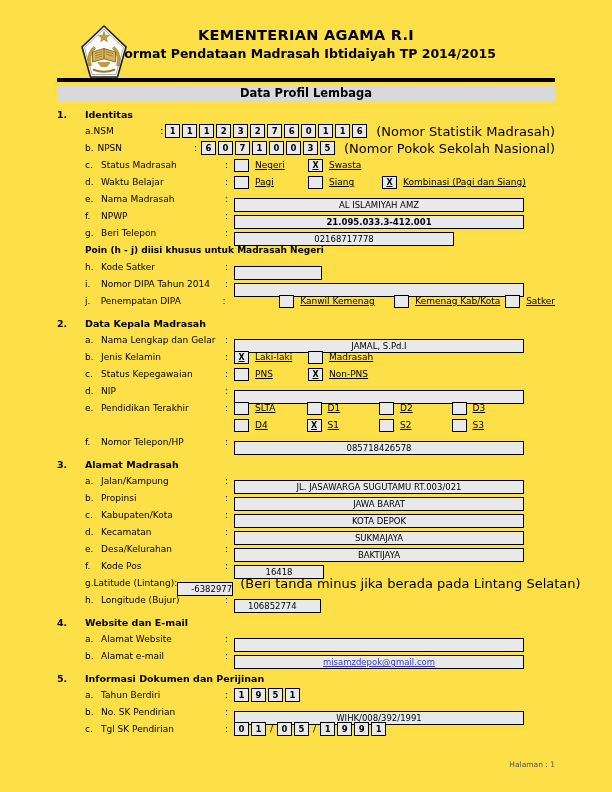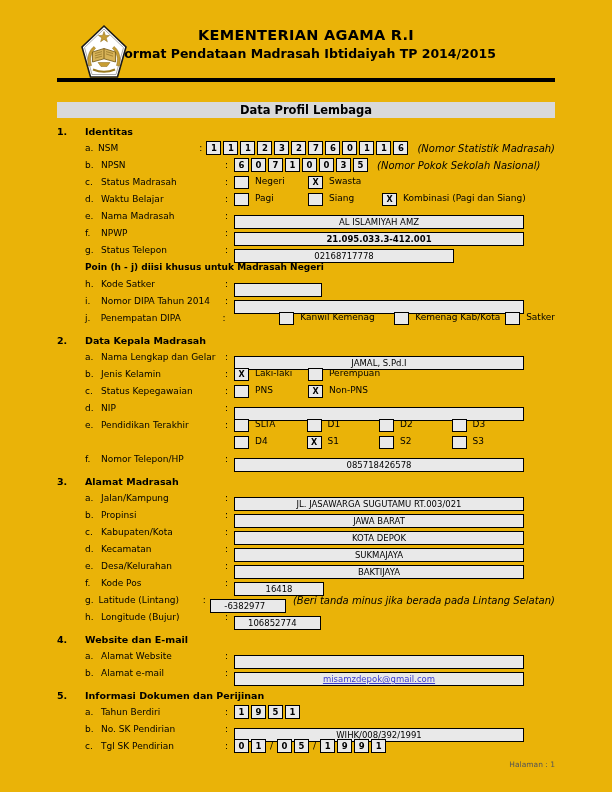--- a/index.html
+++ b/index.html
@@ -1,30 +1,30 @@
 <!DOCTYPE html>
 <html><head>
 <meta charset="utf-8">
 <style>
   html,body{margin:0;padding:0;}
   body{
     width:612px;height:792px;background:#ffffff;
     font-family:"DejaVu Sans","Liberation Sans",sans-serif;color:#000;
   }
-  .page{position:relative;width:612px;height:792px;background:#eab308;overflow:hidden;}
+  .page{position:relative;width:612px;height:792px;background:#fde047;overflow:hidden;}
   .content{padding:0 57px;}
 
   
   .hdr{position:relative;height:78px;}
   .logo{position:absolute;left:80px;top:24px;width:48px;height:56px;}
   .titles{text-align:center;padding-top:27px;}
   .t1{font-size:14.5px;font-weight:bold;letter-spacing:.3px;}
   .t2{font-size:12.5px;font-weight:bold;margin-top:3px;}
   .rule{height:3.5px;background:#000;}
-  .band{margin-top:20px;height:16px;background:#d9d9d9;display:flex;align-items:center;justify-content:center;font-size:11.5px;font-weight:bold;}
+  .band{margin-top:3px;height:16px;background:#d9d9d9;display:flex;align-items:center;justify-content:center;font-size:11.5px;font-weight:bold;}
 
   
   .rows{margin-top:2px;}
   .row{display:flex;align-items:center;height:17px;font-size:9px;}
   .sec{font-weight:bold;font-size:9.5px;margin-top:5px;}
   .num{width:28px;}
   .letter{width:16px;margin-left:28px;}
   .label{width:124px;white-space:nowrap;}
   .colon{width:9px;}
   .cells{display:flex;align-items:center;}
@@ -40,28 +40,28 @@
   .w-coord{width:87px;justify-content:flex-start;padding-left:13px;}
   .bold{font-weight:bold;}
 
   .digit{box-sizing:border-box;width:15px;height:14px;border:1.5px solid #000;background:#e9e9e9;
          display:inline-flex;align-items:center;justify-content:center;
          font-size:8.5px;font-weight:bold;margin-right:2px;}
   .slash{margin:0 4px 0 2px;font-size:9px;}
 
   .cb{box-sizing:border-box;width:15px;height:13px;border:1.8px solid #000;background:#e9e9e9;
       display:flex;align-items:center;justify-content:center;font-size:8px;font-weight:bold;flex:none;}
-  .cbg{display:flex;}
+  .cbg{display:flex;align-items:center;text-decoration:underline;}
   .cb-label{margin-left:6px;white-space:nowrap;}
   .g74{width:74px;}
   .g-edu{width:72.5px;}
   .g-dipa1{width:117px;padding-left:48px;}
   .g-dipa2{width:113px;}
 
-  .note{font-size:10px;margin-left:7px;white-space:nowrap;font-style:italic;}
+  .note{font-size:13px;margin-left:7px;white-space:nowrap;}
   .link{color:#3a3ad0;text-decoration:underline;cursor:pointer;}
   .footer{position:absolute;right:57px;top:760px;font-size:7.5px;color:#555;}
 </style>
 </head>
 <body>
 
 <div class="page">
 
   <div class="hdr">
     <svg class="logo" viewBox="0 0 48 56">
@@ -176,21 +176,21 @@
         <span class="letter">f.</span>
         <span class="label">NPWP</span>
         <span class="colon">:</span>
         <span class="field w-full bold">
             <span>21.095.033.3-412.001</span>
           </span>
       </div>
 
       <div class="row">
         <span class="letter">g.</span>
-        <span class="label">Status Telepon</span>
+        <span class="label">Beri Telepon</span>
         <span class="colon">:</span>
         <span class="field w-phone">
             <span>02168717778</span>
           </span>
       </div>
 
       <div class="row poin">Poin (h - j) diisi khusus untuk Madrasah Negeri</div>
 
       <div class="row">
         <span class="letter">h.</span>
@@ -245,21 +245,21 @@
       <div class="row">
         <span class="letter">b.</span>
         <span class="label">Jenis Kelamin</span>
         <span class="colon">:</span>
         <span class="cbg g74">
           <span class="cb">X</span>
           <span class="cb-label">Laki-laki</span>
         </span>
         <span class="cbg">
           <span class="cb"></span>
-          <span class="cb-label">Perempuan</span>
+          <span class="cb-label">Madrasah</span>
         </span>
       </div>
 
       <div class="row">
         <span class="letter">c.</span>
         <span class="label">Status Kepegawaian</span>
         <span class="colon">:</span>
         <span class="cbg g74">
           <span class="cb"></span>
           <span class="cb-label">PNS</span>

